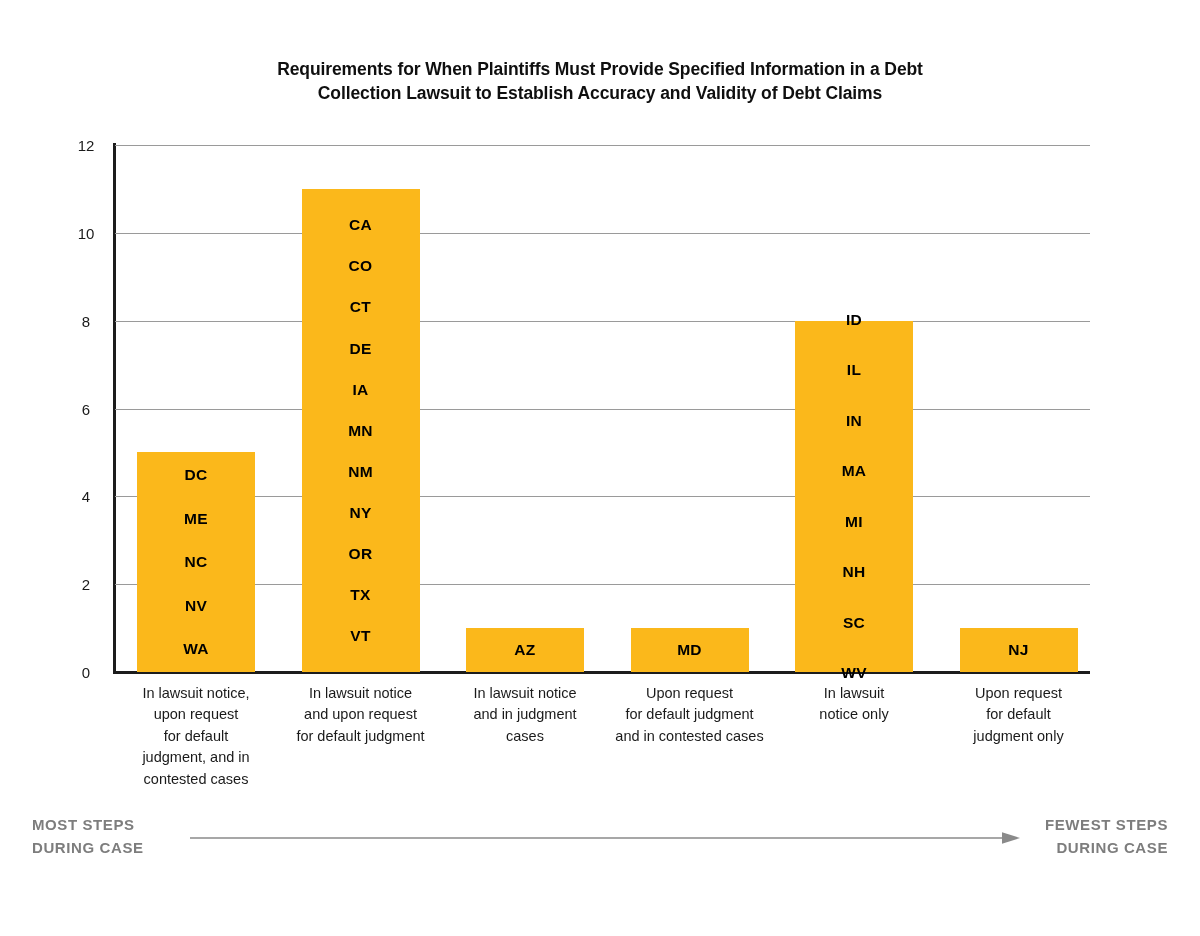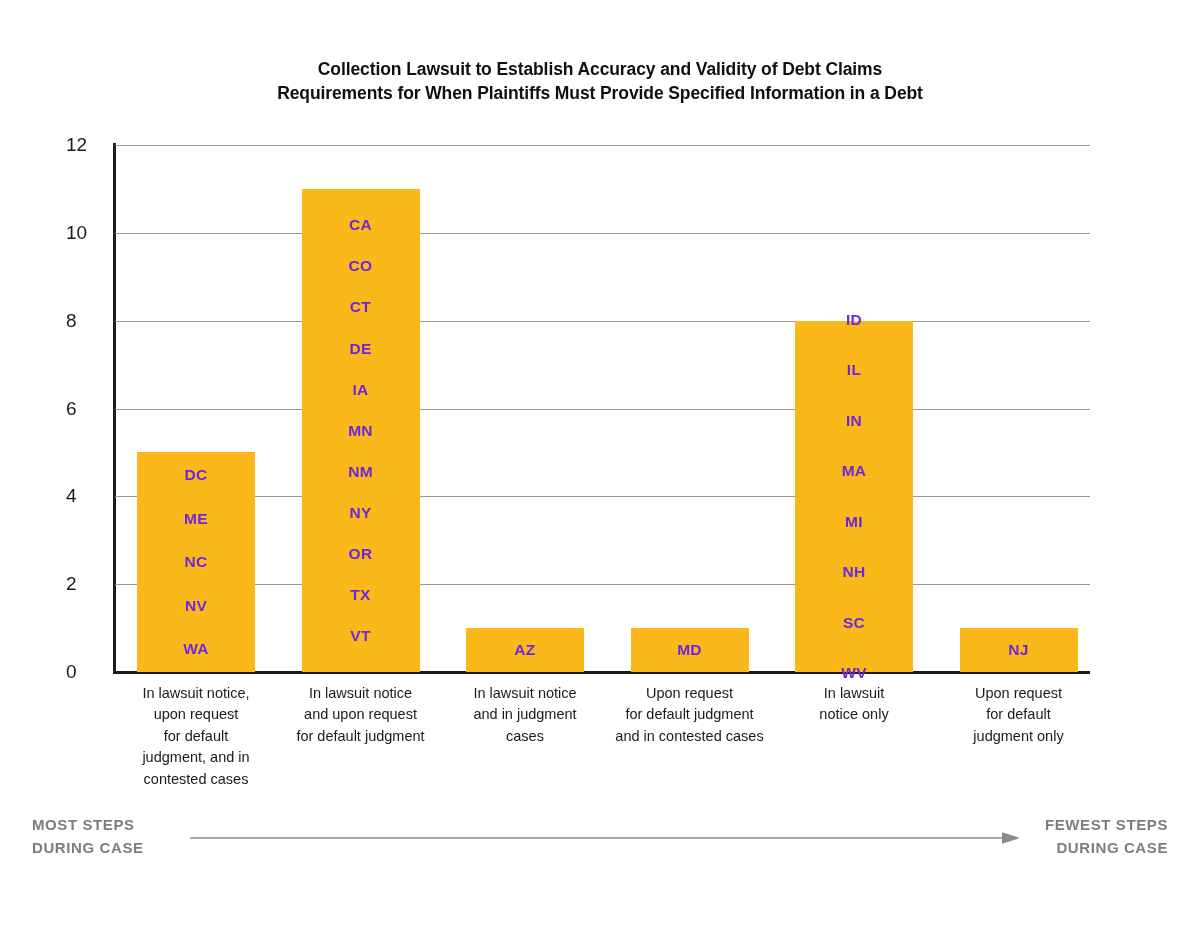--- a/index.html
+++ b/index.html
@@ -60,22 +60,22 @@
     position: absolute;
     left: 0;
     width: 975px;
     height: 1px;
     background: #9a9a9a;
   }
 
   .ytick-label {
     position: absolute;
     right: 1094px;       
-    text-align: left;
-    font-size: 19px;
+    text-align: center;
+    font-size: 15px;
     color: #1a1a1a;
     font-weight: normal;
     transform: translateY(-50%);
     width: 40px;
   }
 
   
   .bar {
     position: absolute;
     background: #FBB81B;
@@ -88,21 +88,21 @@
     top: 0;
     bottom: 0;
     display: flex;
     flex-direction: column;
     align-items: center;
     justify-content: center;
   }
   .state-label {
     font-size: 15.5px;
     font-weight: bold;
-    color: #6d28d9;
+    color: #000000;
     letter-spacing: 0.3px;
     line-height: 1;
   }
 
   
   .cat-label {
     position: absolute;
     top: 683px;
     text-align: center;
     font-size: 14.5px;
@@ -134,22 +134,22 @@
     left: 190px;
     top: 26px;
     width: 830px;
     height: 14px;
   }
 </style>
 </head>
 <body>
 
 <div id="chart-title">
+  <span class="tline">Requirements for When Plaintiffs Must Provide Specified Information in a Debt</span>
   <span class="tline">Collection Lawsuit to Establish Accuracy and Validity of Debt Claims</span>
-  <span class="tline">Requirements for When Plaintiffs Must Provide Specified Information in a Debt</span>
 </div>
 
 <div id="y-axis-line"></div>
 <div id="x-axis-line"></div>
 
 <div id="plot-area">
   <div id="gridlines-layer">
       <div class="gridline" style="top: 439.167px;"></div>
       <div class="gridline" style="top: 351.333px;"></div>
       <div class="gridline" style="top: 263.5px;"></div>

